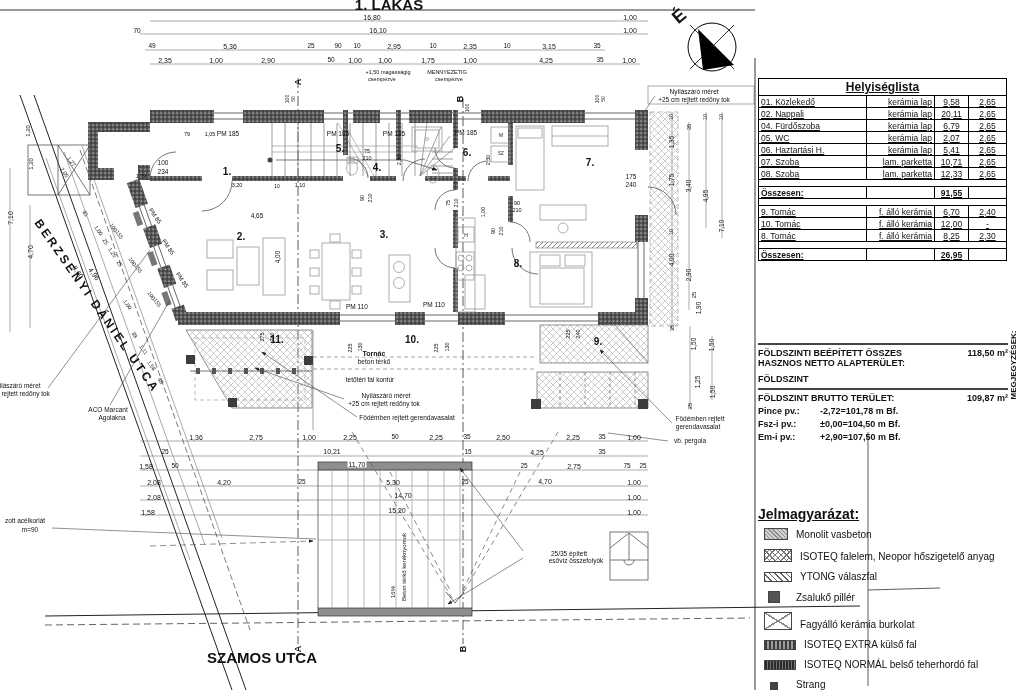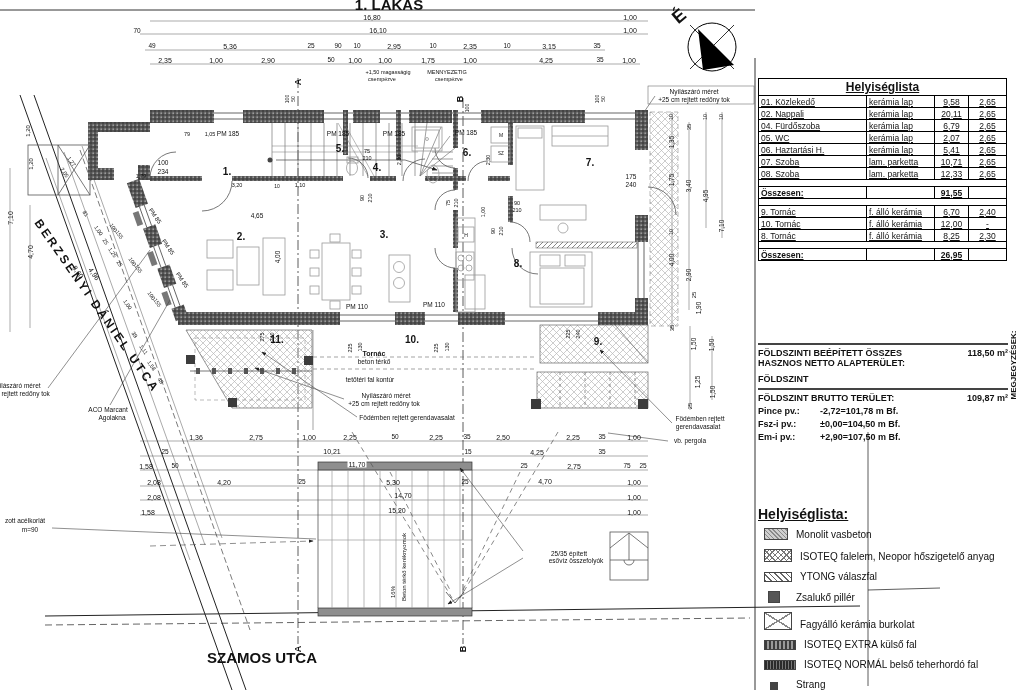--- a/index.html
+++ b/index.html
@@ -9,21 +9,21 @@
   .fl{position:absolute;white-space:nowrap;line-height:1;color:#111;}
   .fl.bg{background:#fff;padding:0 1px;}
   .fl.street{letter-spacing:.22em;}
   
   #roomtable-wrap{position:absolute;left:758px;top:78px;width:248px;}
   table.roomtable{border-collapse:collapse;width:100%;font-size:8.5px;table-layout:fixed;text-decoration:underline;}
   table.roomtable td{border:1px solid #000;padding:0 2px;height:11px;overflow:hidden;}
   tr.t-title td{font-size:12px;font-weight:bold;text-align:center;height:16px;}
   tr.t-head td{font-weight:bold;text-align:center;font-size:8.5px;}
   td.c-name{text-align:left;}
-  td.c-floor{text-align:left;}
+  td.c-floor{text-align:right;}
   td.c-num{text-align:center;}
   tr.spacer td{height:6px;}
   tr.t-sub td{font-weight:bold;}
   
   #summary{position:absolute;left:758px;top:340px;width:250px;font-size:9px;font-weight:bold;}
   .rule{border-top:2px solid #444;margin:3px 0;}
   .sumrow{display:flex;justify-content:space-between;align-items:flex-start;margin:2px 0;}
   .sumrow .lab{width:160px;}
   .sumrow .val{text-align:left;}
   .lvlrow{display:flex;margin:3px 0;}
@@ -702,21 +702,21 @@
       <div class="lab">Fsz-i pv.:</div>
       <div>±0,00=104,50 m Bf.</div>
     </div>
     <div class="lvlrow">
       <div class="lab">Em-i pv.:</div>
       <div>+2,90=107,50 m Bf.</div>
     </div>
   </div>
 
   <div id="legend">
-    <div class="lg-title">Helyiséglista:</div>
+    <div class="lg-title">Jelmagyarázat:</div>
     <div id="lg-items">
         <div class="lg-item">
           <span class="sw sw-concrete"></span>
           <span>Monolit vasbeton</span>
         </div>
         <div class="lg-item">
           <span class="sw sw-crosshatch"></span>
           <span>ISOTEQ falelem, Neopor hőszigetelő anyag</span>
         </div>
         <div class="lg-item">

